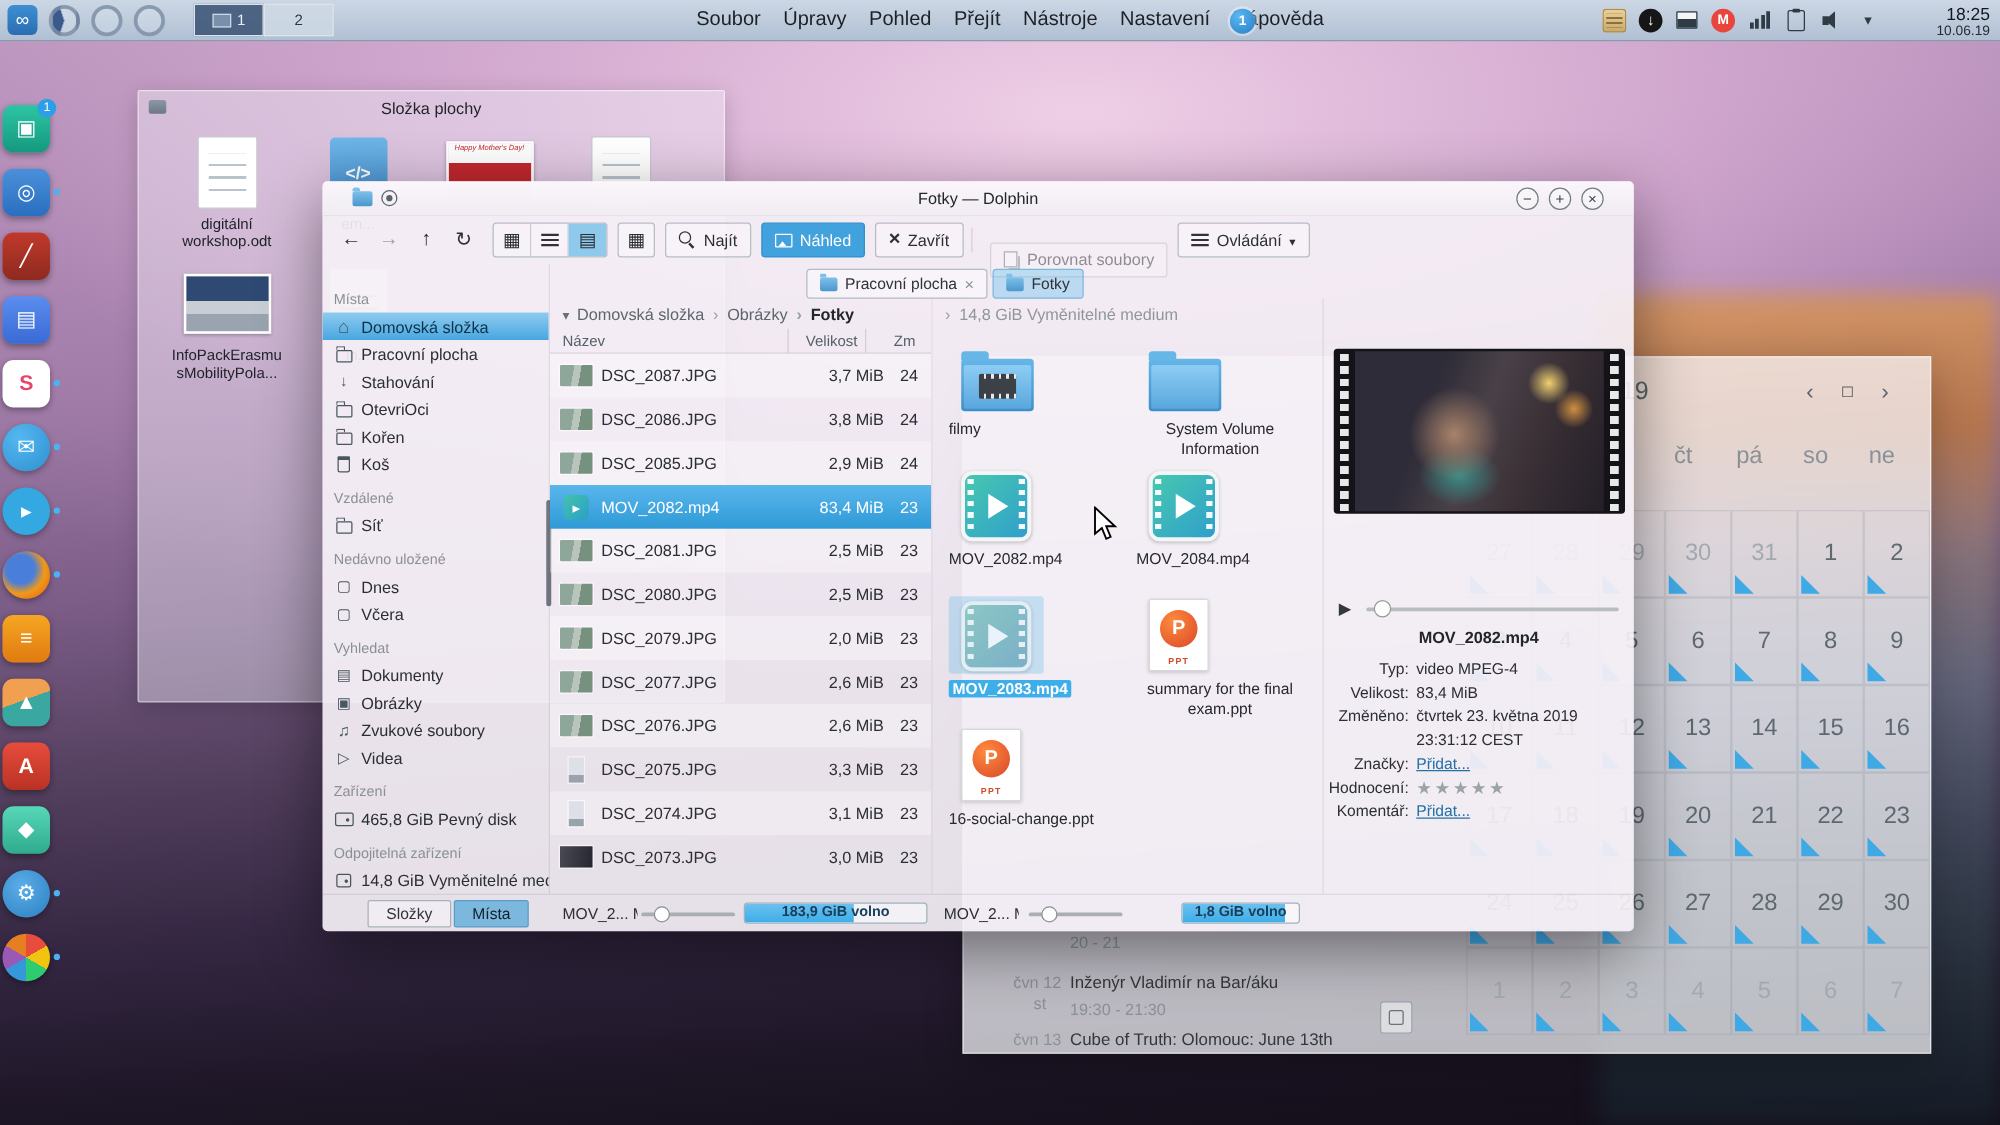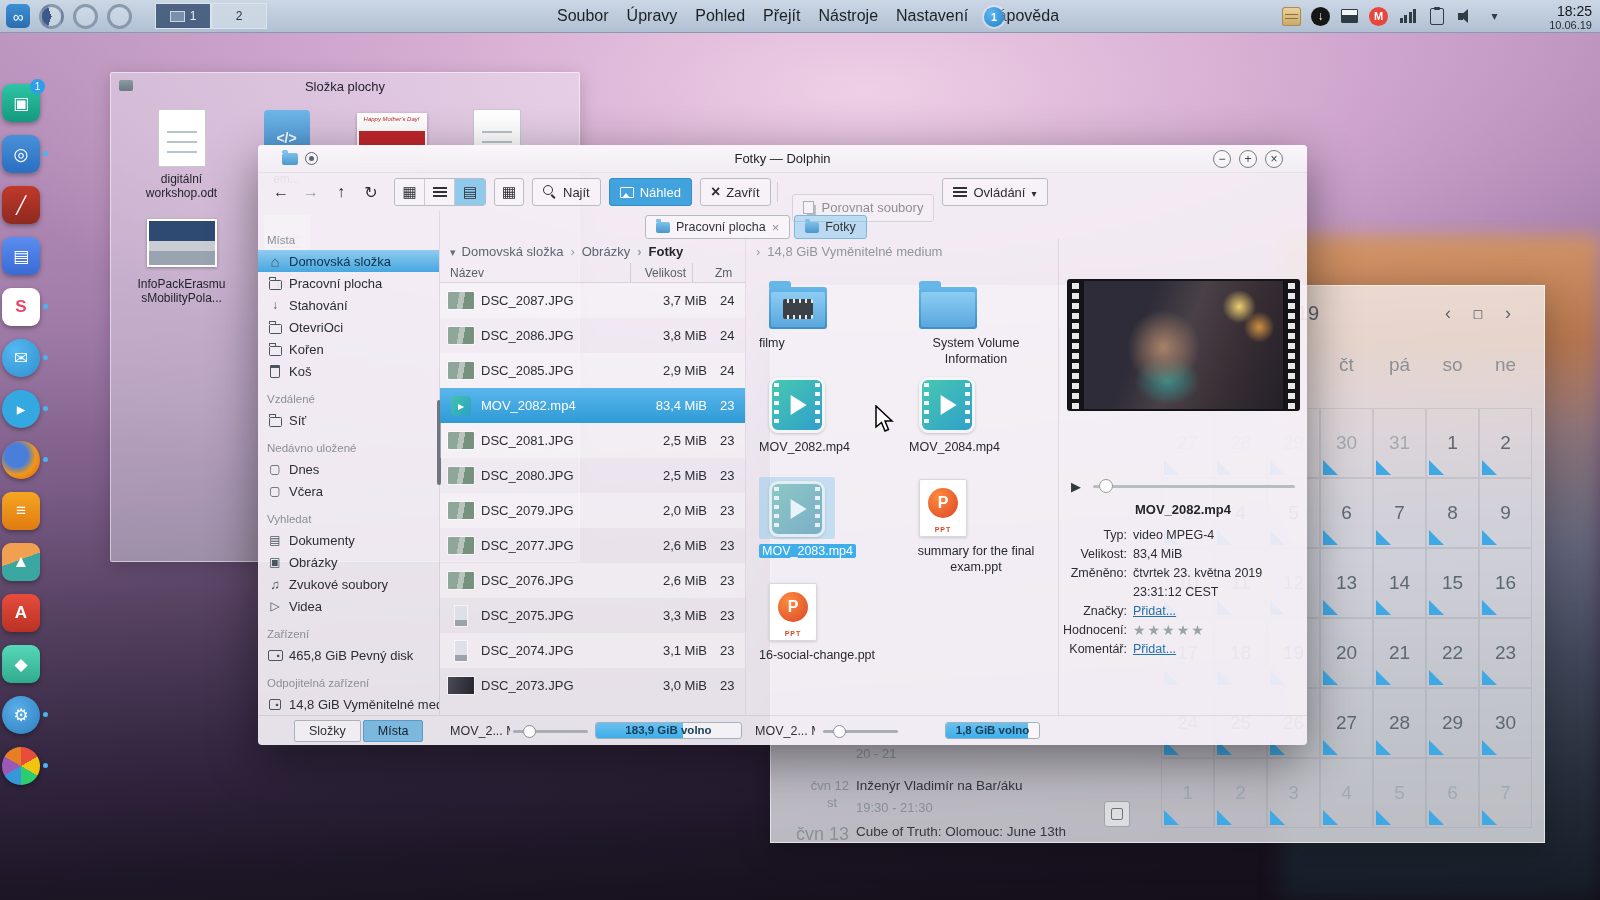--- a/index.html
+++ b/index.html
@@ -107,32 +107,32 @@
   
   .cal-popup { position:absolute; left:770px; top:285px; width:775px; height:558px; z-index:3;
     background:rgba(250,250,253,.72); border:1px solid rgba(255,255,255,.6); box-shadow:0 8px 30px rgba(0,0,0,.25); overflow:hidden; }
   .cal-month { position:absolute; left:390px; top:0; right:0; bottom:0; }
   .cal-title { position:absolute; right:225px; top:16px; font-size:20px; color:#5a646c; white-space:nowrap; }
   .cal-nav { position:absolute; top:14px; width:26px; height:26px; display:flex; align-items:center; justify-content:center;
     font-size:18px; color:#5a646c; }
   .cal-prev { left:274px; } .cal-today { left:304px; font-size:13px; } .cal-next { left:334px; }
   .cal-days { position:absolute; left:0; top:68px; display:grid; grid-template-columns:repeat(7,53px); justify-items:center;
     font-size:19px; color:#8a9197; }
-  .cal-grid { position:absolute; left:0; top:122px; display:grid; grid-template-columns:repeat(7,53px); grid-auto-rows:70px; }
+  .cal-grid { position:absolute; left:12px; top:122px; display:grid; grid-template-columns:repeat(7,53px); grid-auto-rows:70px; }
   .cal-cell { position:relative; border:0.5px solid rgba(130,140,150,.22); display:flex; align-items:center; justify-content:center;
     font-size:19px; color:#5d686f; }
   .cal-cell.out { color:#a2aab0; }
   .cal-cell::after { content:""; position:absolute; left:2px; bottom:2px; width:0; height:0;
     border-left:15px solid #3fa9e6; border-top:15px solid transparent; }
   .ag-prev  { position:absolute; left:85px; top:460px; color:#8a9197; font-size:13px; }
   .ag-e1-date { position:absolute; left:22px; top:492px; width:56px; text-align:right; color:#8a9197; font-size:13px; }
   .ag-e1-day  { position:absolute; left:22px; top:509px; width:44px; text-align:right; color:#8a9197; font-size:13px; }
   .ag-e1-title { position:absolute; left:85px; top:492px; color:#33383d; font-size:13.5px; }
   .ag-e1-time  { position:absolute; left:85px; top:514px; color:#8a9197; font-size:13px; }
-  .ag-e2-date { position:absolute; left:22px; top:538px; width:56px; text-align:right; color:#8a9197; font-size:18px; }
+  .ag-e2-date { position:absolute; left:22px; top:538px; width:56px; text-align:right; color:#8a9197; font-size:13px; }
   .ag-e2-title { position:absolute; left:85px; top:538px; color:#33383d; font-size:13.5px; }
   .ag-pin { position:absolute; left:333px; top:515px; width:26px; height:26px; border:1px solid #9aa5ad; border-radius:3px; background:rgba(255,255,255,.5); }
   .ag-pin::before { content:""; position:absolute; inset:6px; border:1.4px solid #6a747c; border-radius:2px; }
 
   
   .win { position:absolute; left:258px; top:145px; width:1049px; height:600px; z-index:5;
     background:rgba(245,240,246,.92); border-radius:4px; box-shadow:0 15px 50px rgba(0,0,0,.45);
     font-size:13px; color:#2b2e32; }
   .titlebar { position:absolute; left:0; top:0; right:0; height:28px; border-radius:4px 4px 0 0;
     background:linear-gradient(rgba(250,246,250,.95),rgba(240,236,242,.88)); border-bottom:1px solid rgba(0,0,0,.08);
@@ -257,21 +257,21 @@
   .holes.l { left:2px; } .holes.r { right:2px; }
   .vplay { position:absolute; left:50%; top:50%; transform:translate(-40%,-50%); width:0; height:0;
     border-left:16px solid #fff; border-top:10px solid transparent; border-bottom:10px solid transparent; }
   .gitem.dim .ic-video { opacity:.65; filter:grayscale(.4); }
   .ic-ppt { width:48px; height:58px; background:#fff; border:1px solid #d8d8dc; border-radius:2px; box-shadow:0 1px 3px rgba(0,0,0,.15); }
   .ic-ppt::before { content:"P"; position:absolute; left:8px; top:8px; width:30px; height:30px; border-radius:50%;
     background:radial-gradient(circle at 35% 30%,#ff8a3c,#d9472a); color:#fff; font-weight:bold; font-size:16px;
     display:flex; align-items:center; justify-content:center; }
   .ic-ppt::after { content:"PPT"; position:absolute; bottom:3px; left:0; right:0; text-align:center; font-size:7px; letter-spacing:1px; color:#d24726; font-weight:bold; }
   .glabel { margin-top:5px; text-align:center; font-size:12.5px; line-height:1.25; max-width:134px; word-wrap:break-word; color:#26292d; }
-  .gitem.sel .glabel span { background:#3daee9; color:#fff; border-radius:2px; padding:0 3px; }
+  .gitem.sel .glabel span { background:#3daee9; color:#fff; border-radius:2px; padding:0 3px;font-weight:bold; }
 
   .infopanel { position:absolute; left:800px; top:94px; right:0; bottom:30px; border-left:1px solid rgba(0,0,0,.08); }
   .preview { position:absolute; top:40px; left:8px; width:233px; height:132px; background:#141418; border-radius:3px; overflow:hidden; }
   .holes-col { position:absolute; top:0; bottom:0; width:13px;
     background:repeating-linear-gradient(rgba(0,0,0,0) 0 4px, #e8e8e8 4px 10px) 50% 0/7px 100% no-repeat; }
   .holes-col.left { left:2px; } .holes-col.right { right:2px; }
   .photo { position:absolute; left:17px; right:17px; top:2px; bottom:2px;
     background:
       radial-gradient(circle at 78% 20%, #f0d070 0, rgba(240,208,112,0) 9%),
       radial-gradient(circle at 88% 36%, #d09040 0, rgba(208,144,64,0) 8%),

